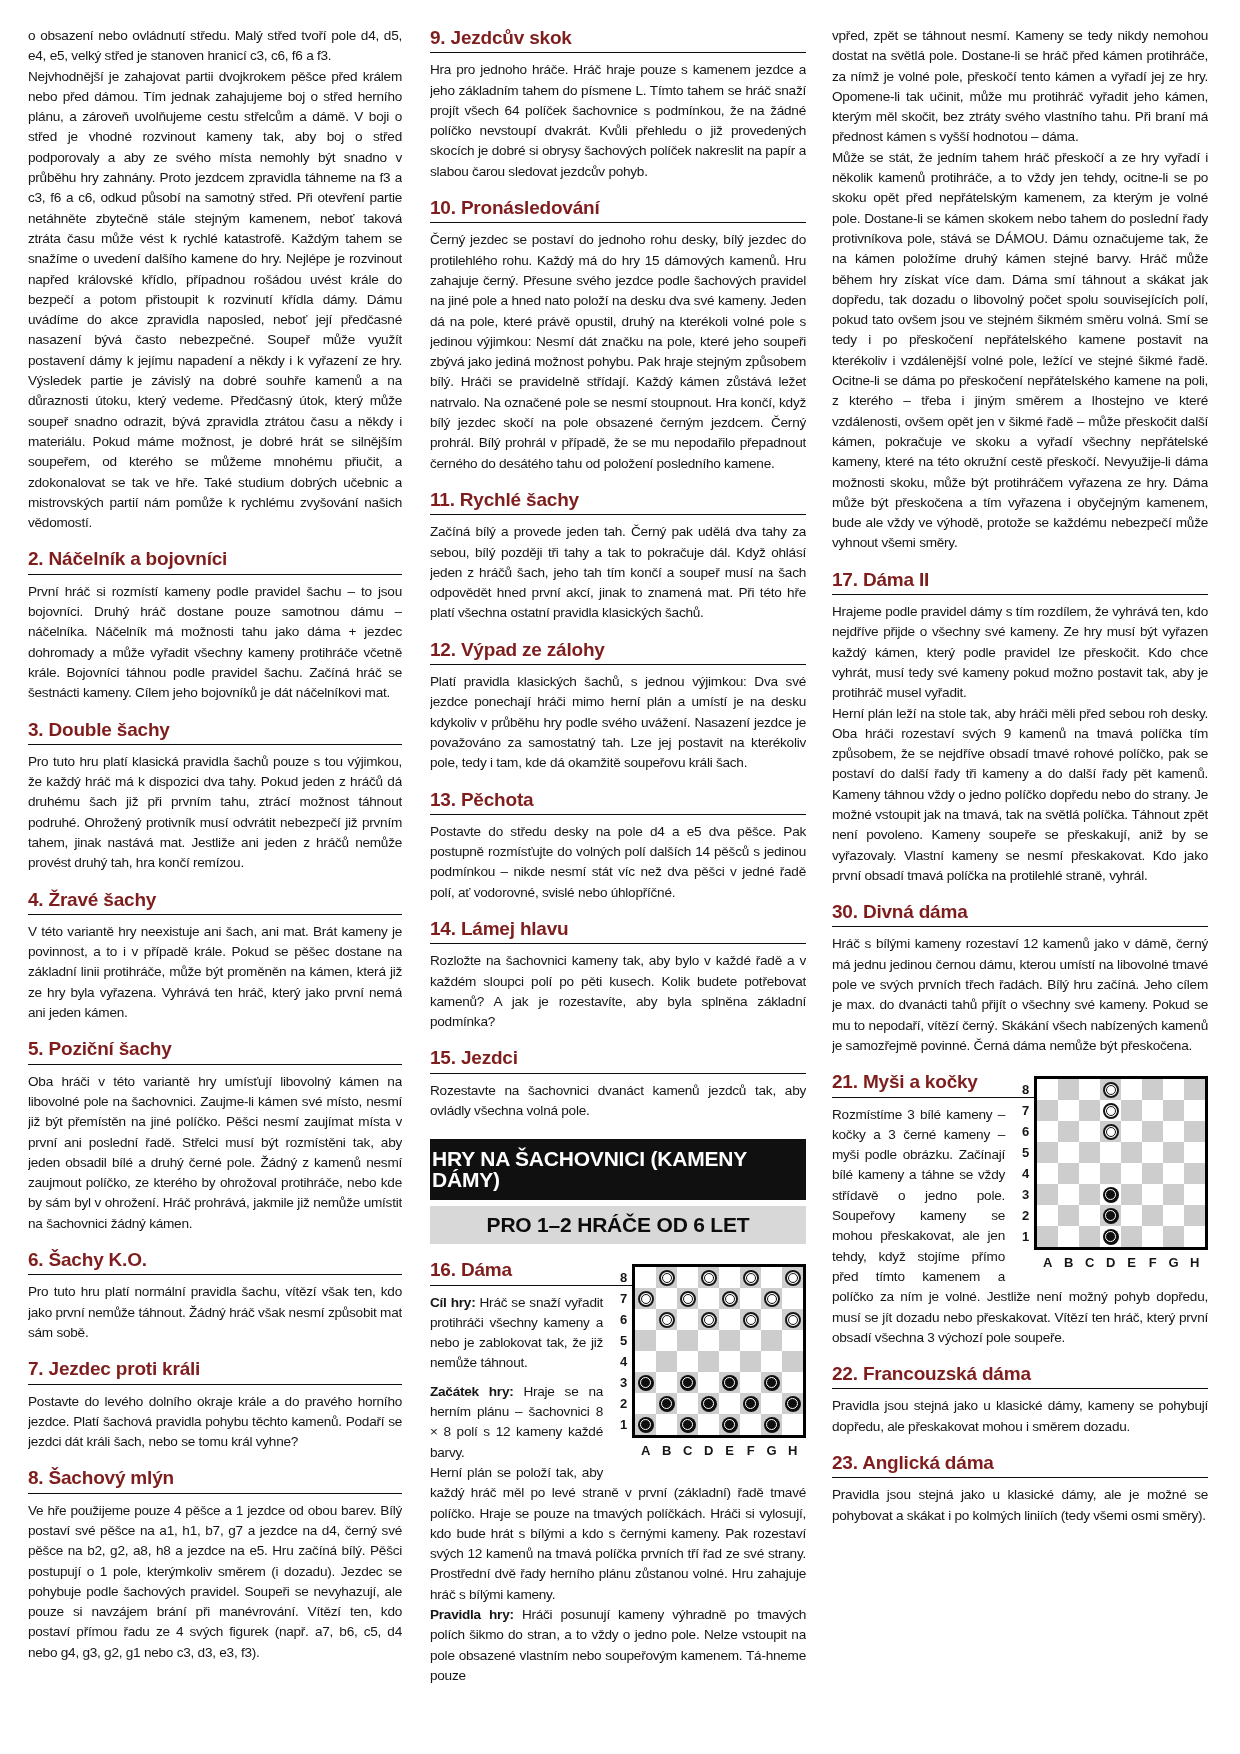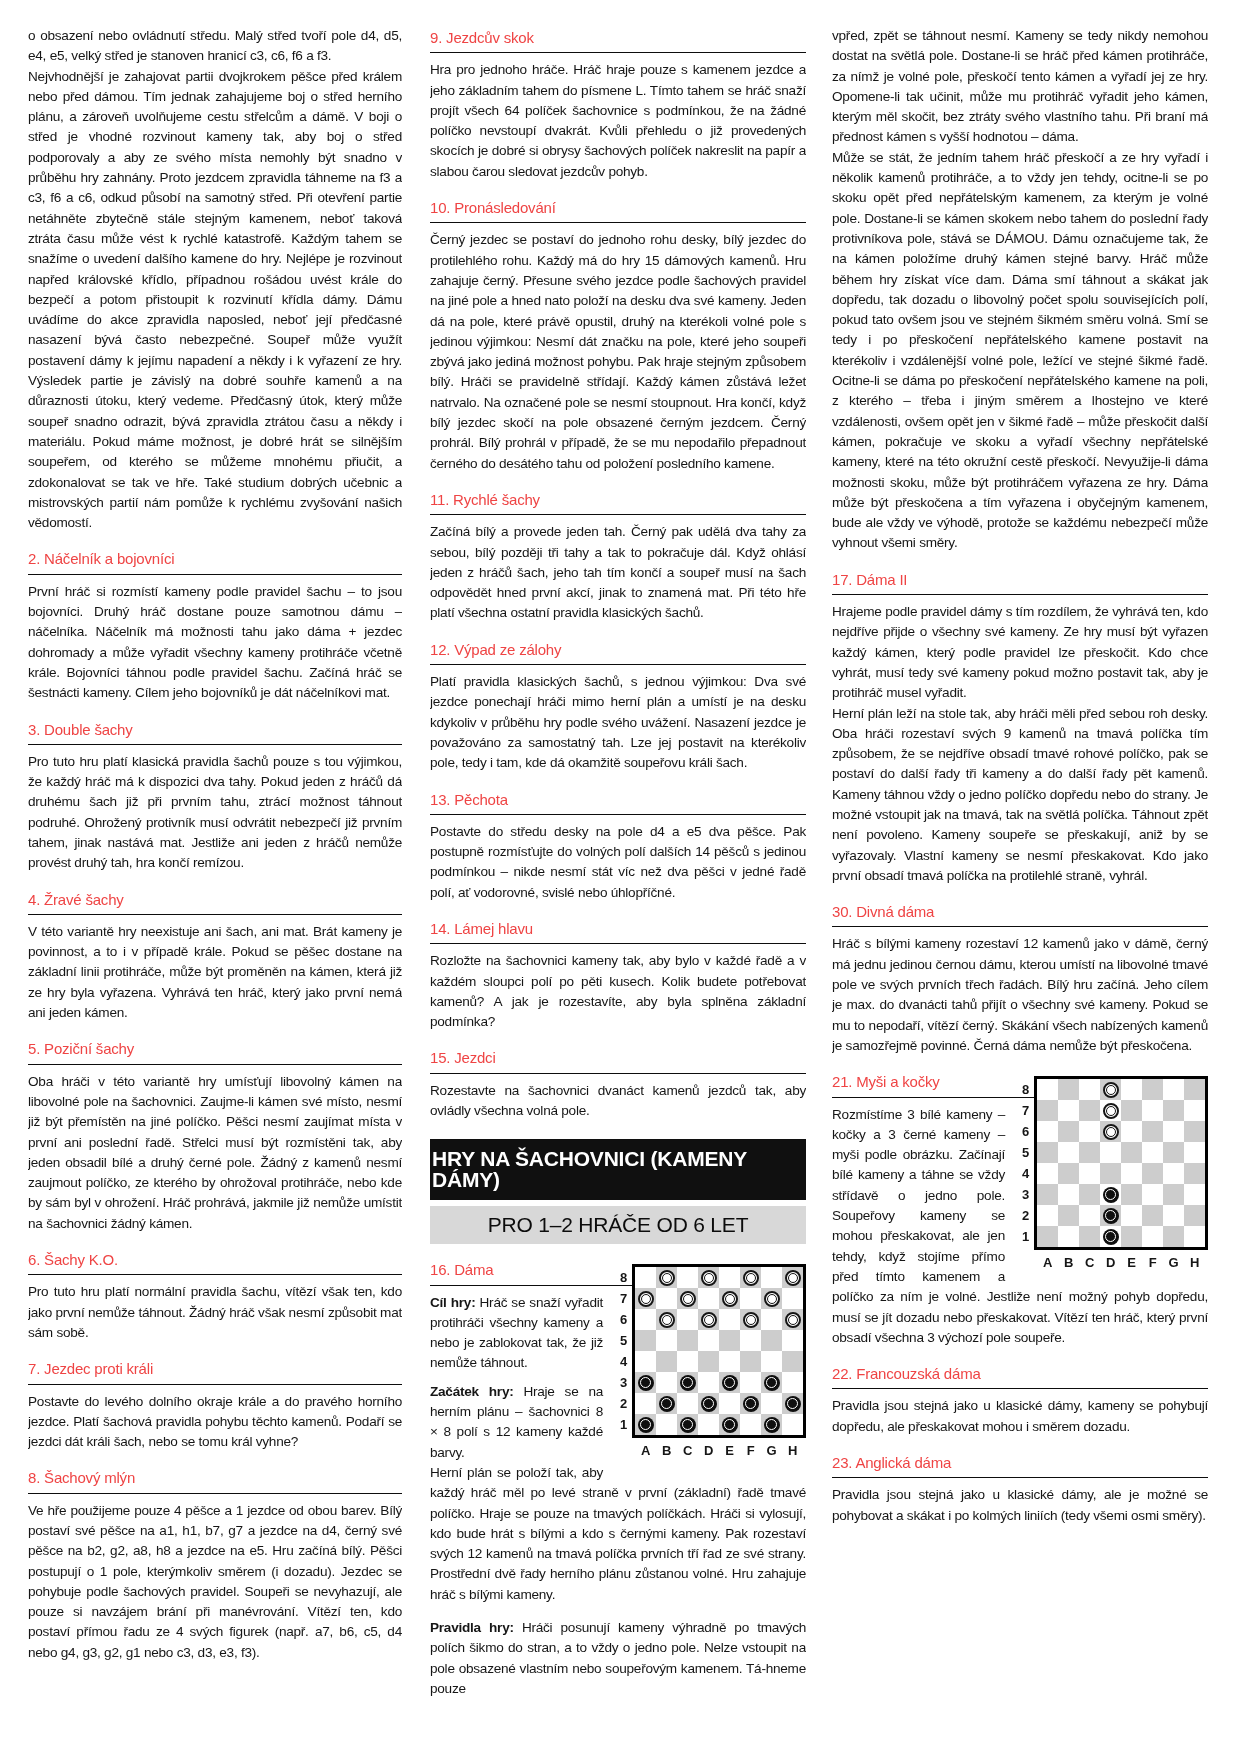--- a/index.html
+++ b/index.html
@@ -10,34 +10,34 @@
     padding-left:48px;
   }
   .col { position:absolute; top:26px; height:1706px; overflow:hidden; }
   #col1 { left:28px;  width:374px; }
   #col2 { left:430px; width:376px; }
   #col3 { left:832px; width:376px; }
 
   .body-text p, .body-text { font-size:13.6px; line-height:20.3px; letter-spacing:-0.25px; }
   p { margin:0; text-align:justify; }
   .sec h2 {
-    font-size:15px; font-weight:400; letter-spacing:-0.2px; color:#ef4444;
+    font-size:19px; font-weight:700; letter-spacing:-0.2px; color:#7f1d1d;
     margin:16px 0 7px; padding-bottom:4px; border-bottom:1.6px solid #0d0d0d;
   }
   .col .sec:first-child h2 { margin-top:2px; }
   .mt8  { margin-top:8px; }
-  .mt12 { margin-top:13px; }
+  .mt12 { }
   b.lead { font-weight:700; }
 
   .banner {
     background:#101010; color:#ffffff; font-weight:700; font-size:21px;
     text-align:left; padding:10px 2px; margin-top:18px; letter-spacing:-0.2px;
   }
   .banner-sub {
-    background:#d8d8d8; color:#0c0c0c; font-weight:400; font-size:21px;
+    background:#d8d8d8; color:#0c0c0c; font-weight:700; font-size:21px;
     text-align:center; padding:9px 2px; margin:6px 0 14px; letter-spacing:-0.2px;
   }
 
   
   .board { float:right; display:flex; align-items:flex-start; margin:4px 0 6px 10px; }
   .ranks { display:flex; flex-direction:column; padding-top:3px; }
   .rank-label {
     height:21px; width:14px; display:flex; align-items:center; justify-content:flex-end;
     font-weight:700; font-size:13px; padding-right:5px;
   }

